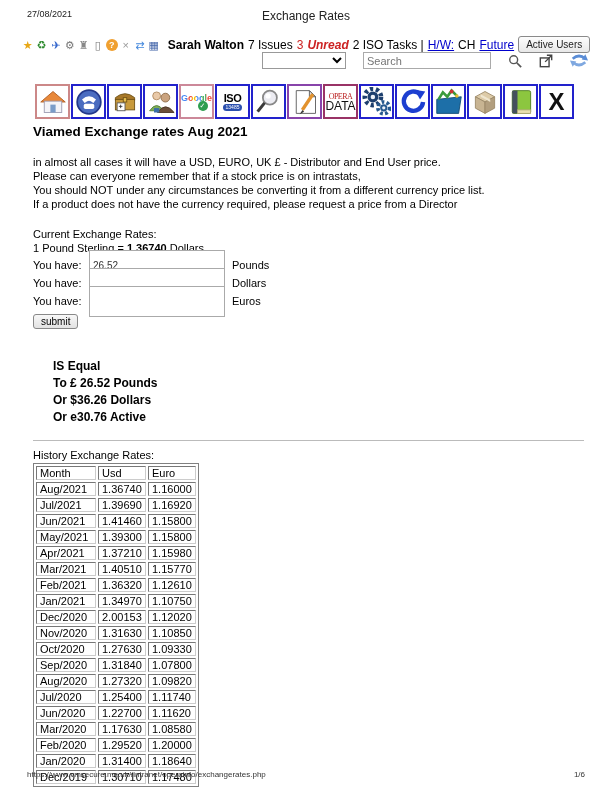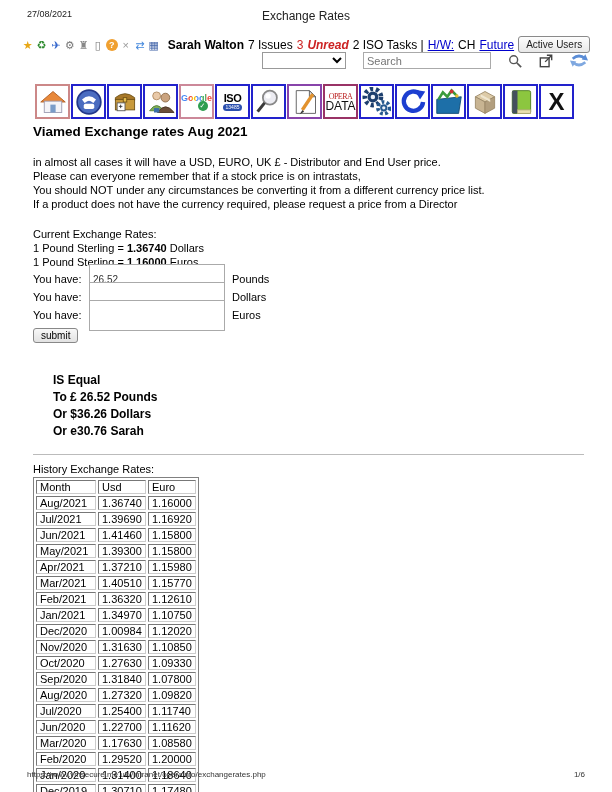--- a/index.html
+++ b/index.html
@@ -232,21 +232,20 @@
     <div class="intro">
       <div>in almost all cases it will have a USD, EURO, UK £ - Distributor and End User price.</div>
       <div>Please can everyone remember that if a stock price is on intrastats,</div>
       <div>You should NOT under any circumstances be converting it from a different currency price list.</div>
       <div>If a product does not have the currency required, please request a price from a Director</div>
     </div>
 
     <div class="rates">
       <div>Current Exchange Rates:</div>
       <div><span>1 Pound Sterling = </span><span class="rate-val">1.36740</span><span> Dollars</span></div>
-      <div><span>1 Pound Sterling = </span><span class="rate-val">1.16000</span><span> Euros</span></div>
     </div>
 
     <div class="converter">
       <div class="conv-row">
         <span class="lbl">You have:</span>
         <input type="text" value="26.52" style="">
         <span class="unit">Pounds</span>
       </div>
       <div class="conv-row">
         <span class="lbl">You have:</span>
@@ -258,21 +257,21 @@
         <input type="text" value="" style="">
         <span class="unit">Euros</span>
       </div>
       <button class="submit-btn">submit</button>
     </div>
 
     <div class="equal">
       <div>IS Equal</div>
       <div>To £ 26.52 Pounds</div>
       <div>Or $36.26 Dollars</div>
-      <div>Or e30.76 Sarah</div>
+      <div>Or e30.76 Active</div>
     </div>
 
     <hr class="rule">
 
     <div class="hist-label">History Exchange Rates:</div>
 
     <table class="hist">
       <thead>
         <tr>
           <th>Month</th>
@@ -316,21 +315,21 @@
             <td>1.36320</td>
             <td>1.12610</td>
           </tr>
           <tr>
             <td>Jan/2021</td>
             <td>1.34970</td>
             <td>1.10750</td>
           </tr>
           <tr>
             <td>Dec/2020</td>
-            <td>1.00984</td>
+            <td>2.00153</td>
             <td>1.12020</td>
           </tr>
           <tr>
             <td>Nov/2020</td>
             <td>1.31630</td>
             <td>1.10850</td>
           </tr>
           <tr>
             <td>Oct/2020</td>
             <td>1.27630</td>

